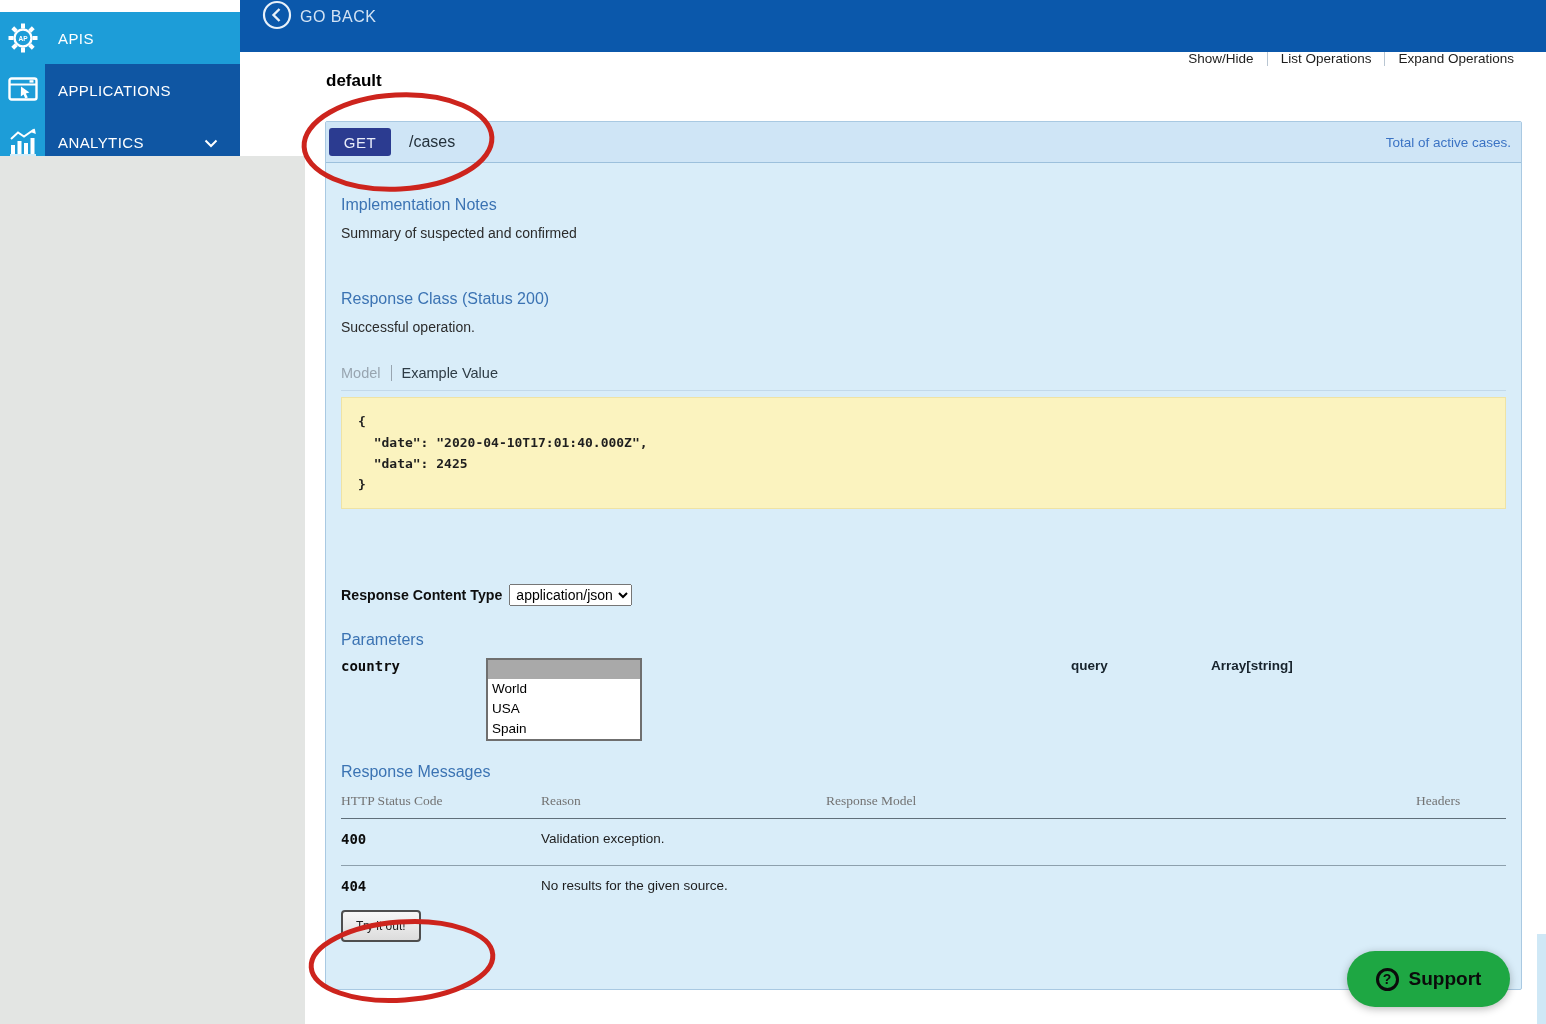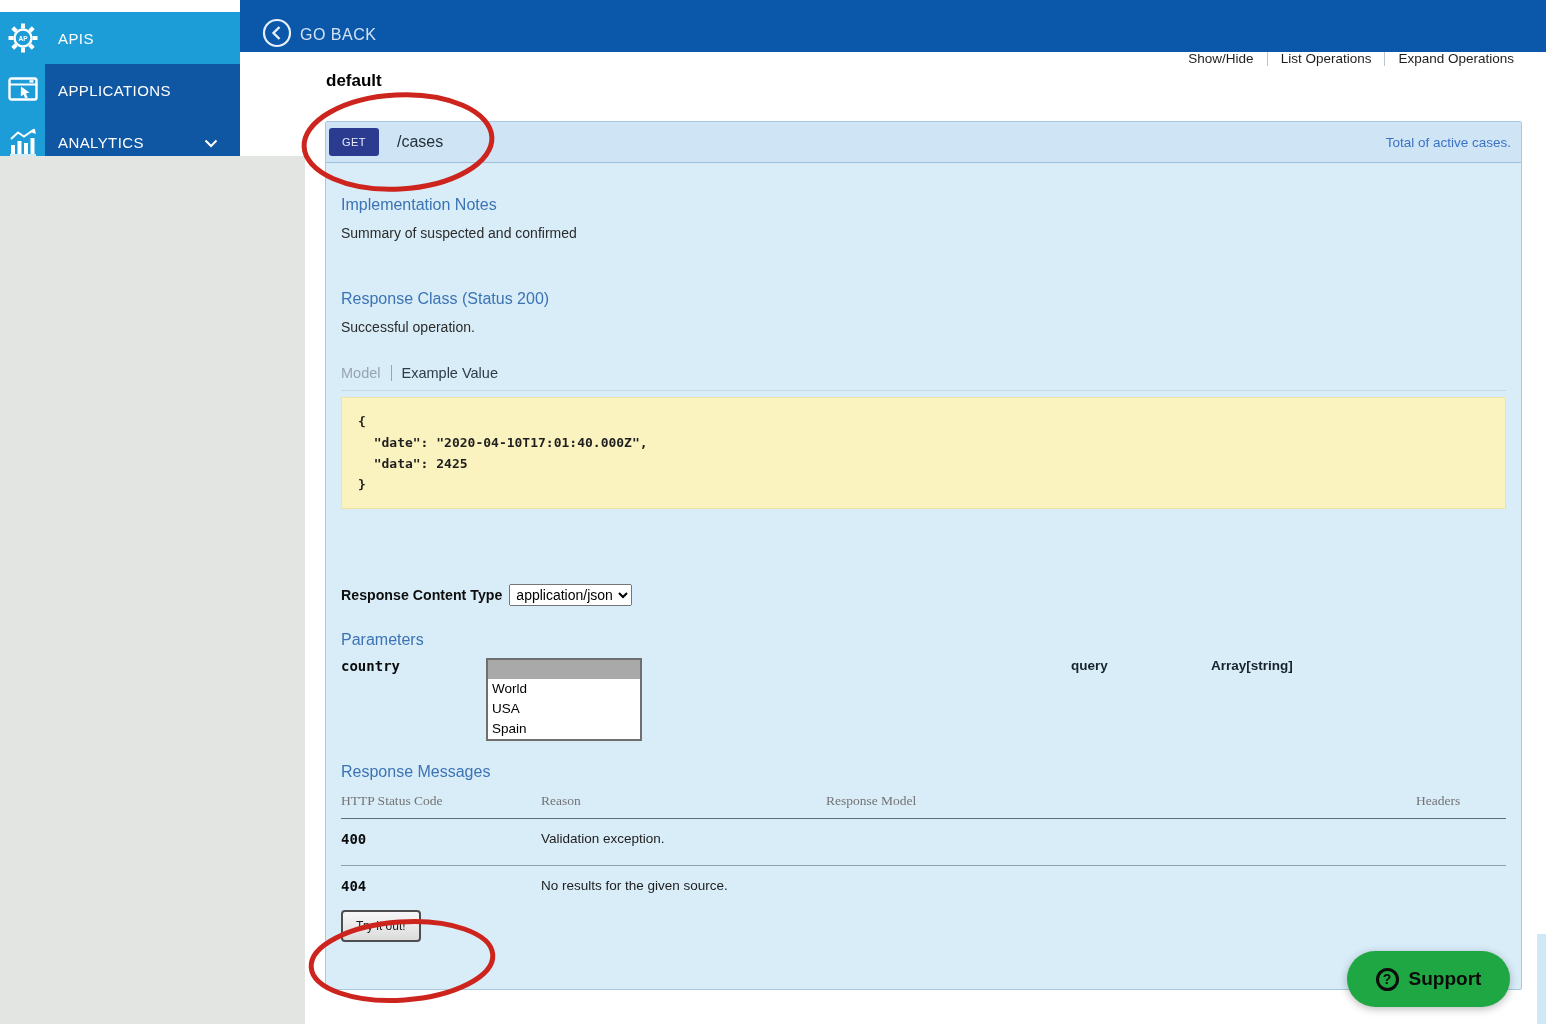--- a/index.html
+++ b/index.html
@@ -12,35 +12,35 @@
   .sidebar { position:absolute; left:0; top:12px; width:240px; }
   .side-row { display:flex; height:52px; }
   .icon-cell { width:45px; display:flex; align-items:center; justify-content:center; background:#1d9dd8; flex:0 0 45px; }
   .label-cell { flex:1; display:flex; align-items:center; padding-left:13px; color:#fff; font-size:15px; letter-spacing:.4px; }
   .row-apis .label-cell { background:#1d9dd8; }
   .row-dark .label-cell { background:#0f56a3; }
   .label-cell .chev { margin-left:auto; margin-right:22px; }
   .left-gray { position:absolute; left:0; top:156px; width:305px; height:868px; background:#e3e5e3; }
   
   .topbar { position:absolute; left:240px; top:0; width:1306px; height:52px; background:#0b58ab;
-            display:flex; align-items:flex-end; padding-left:22px; }
+            display:flex; align-items:flex-start; padding-left:22px; }
   .goback { display:flex; align-items:center; gap:8px; cursor:pointer; }
   .goback-label { color:#d3e3f4; font-size:16px; letter-spacing:.5px; }
   
   .ops-links { position:absolute; top:51px; right:32px; display:flex; align-items:center; gap:13px;
                font-size:13.5px; color:#1e1e1e; }
   .ops-sep { width:1px; height:14px; background:#b9c6d2; }
   .ops-link { cursor:pointer; }
   
   .page-title { position:absolute; left:326px; top:71px; font-size:17px; font-weight:bold; color:#000; }
   .panel { position:absolute; left:325px; top:121px; width:1197px; height:869px;
            background:#d9edf9; border:1px solid #a9c9e2; border-radius:2px; }
   .panel-header { height:41px; background:#cfe5f6; border-bottom:1px solid #9cc0dc;
                   display:flex; align-items:center; padding:0 10px 0 3px; }
-  .method-btn { width:50px; height:28px; background:#2b3b90; color:#e8ecf9; font-size:11px; letter-spacing:.5px;
+  .method-btn { width:62px; height:28px; background:#2b3b90; color:#e8ecf9; font-size:15px; letter-spacing:.5px;
                 display:flex; align-items:center; justify-content:center; border-radius:3px; cursor:pointer; }
   .op-path { margin-left:18px; font-size:16px; color:#24313b; cursor:pointer; }
   .op-summary { margin-left:auto; color:#3b73c4; font-size:13.5px; cursor:pointer; }
   .panel-body { padding:0 15px 20px; }
   .sec-heading { margin-top:33px; font-size:16px; font-weight:400; color:#3b73b3; }
   .sec-heading.rc { margin-top:49px; }
   .sec-heading.pm { margin-top:25px; }
   .sec-heading.rm { margin-top:22px; }
   .note { margin-top:11px; font-size:14px; color:#2b2b2b; }
   .tabs { margin-top:30px; display:flex; align-items:center; padding-bottom:9px;

